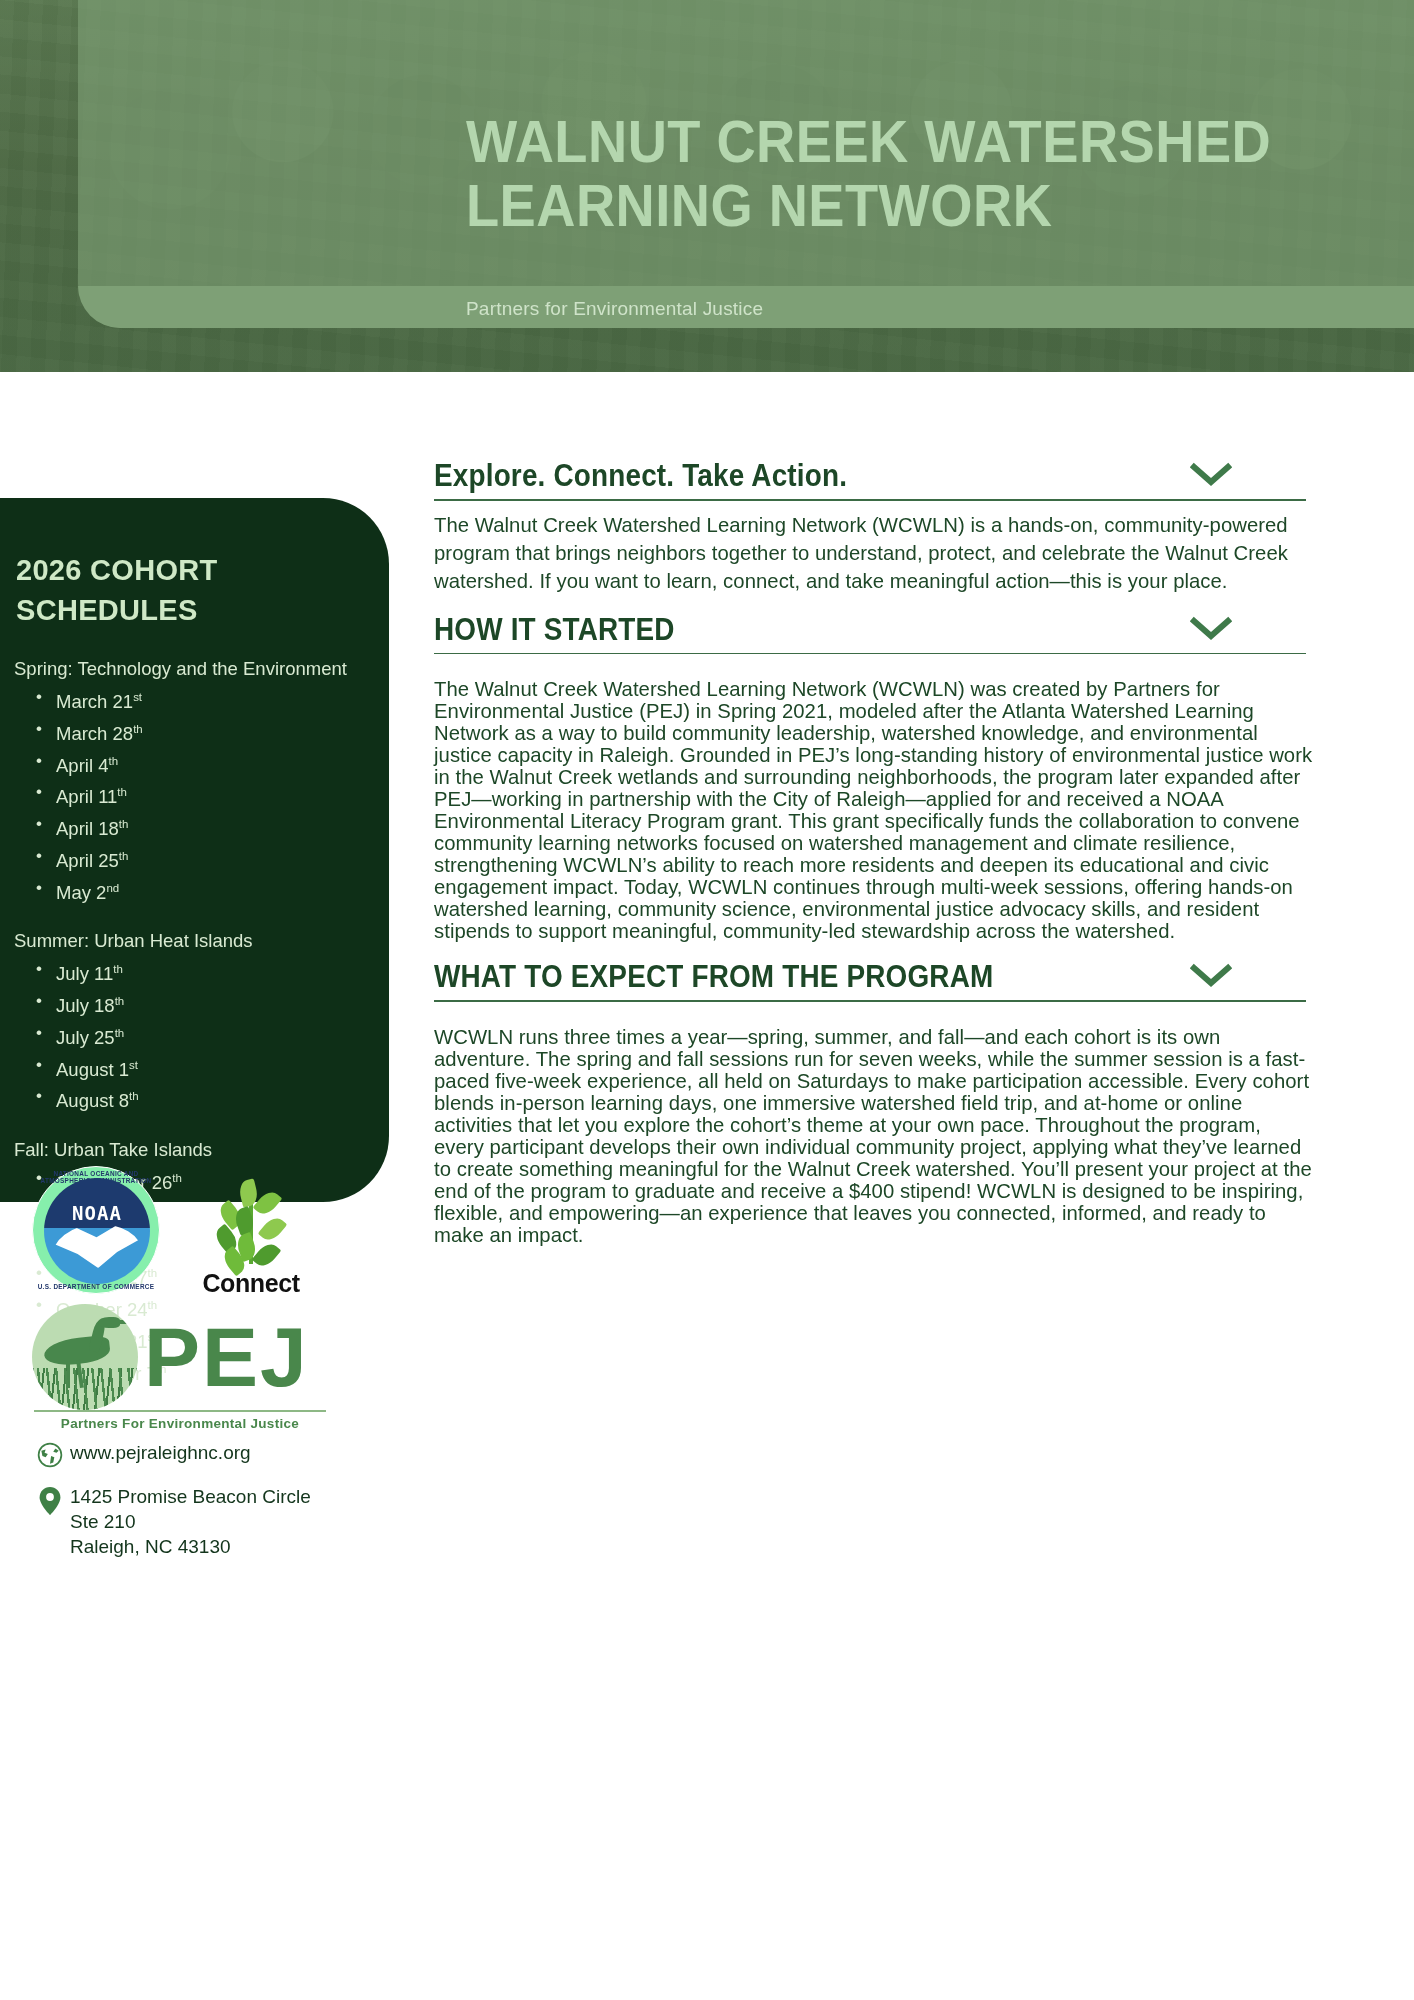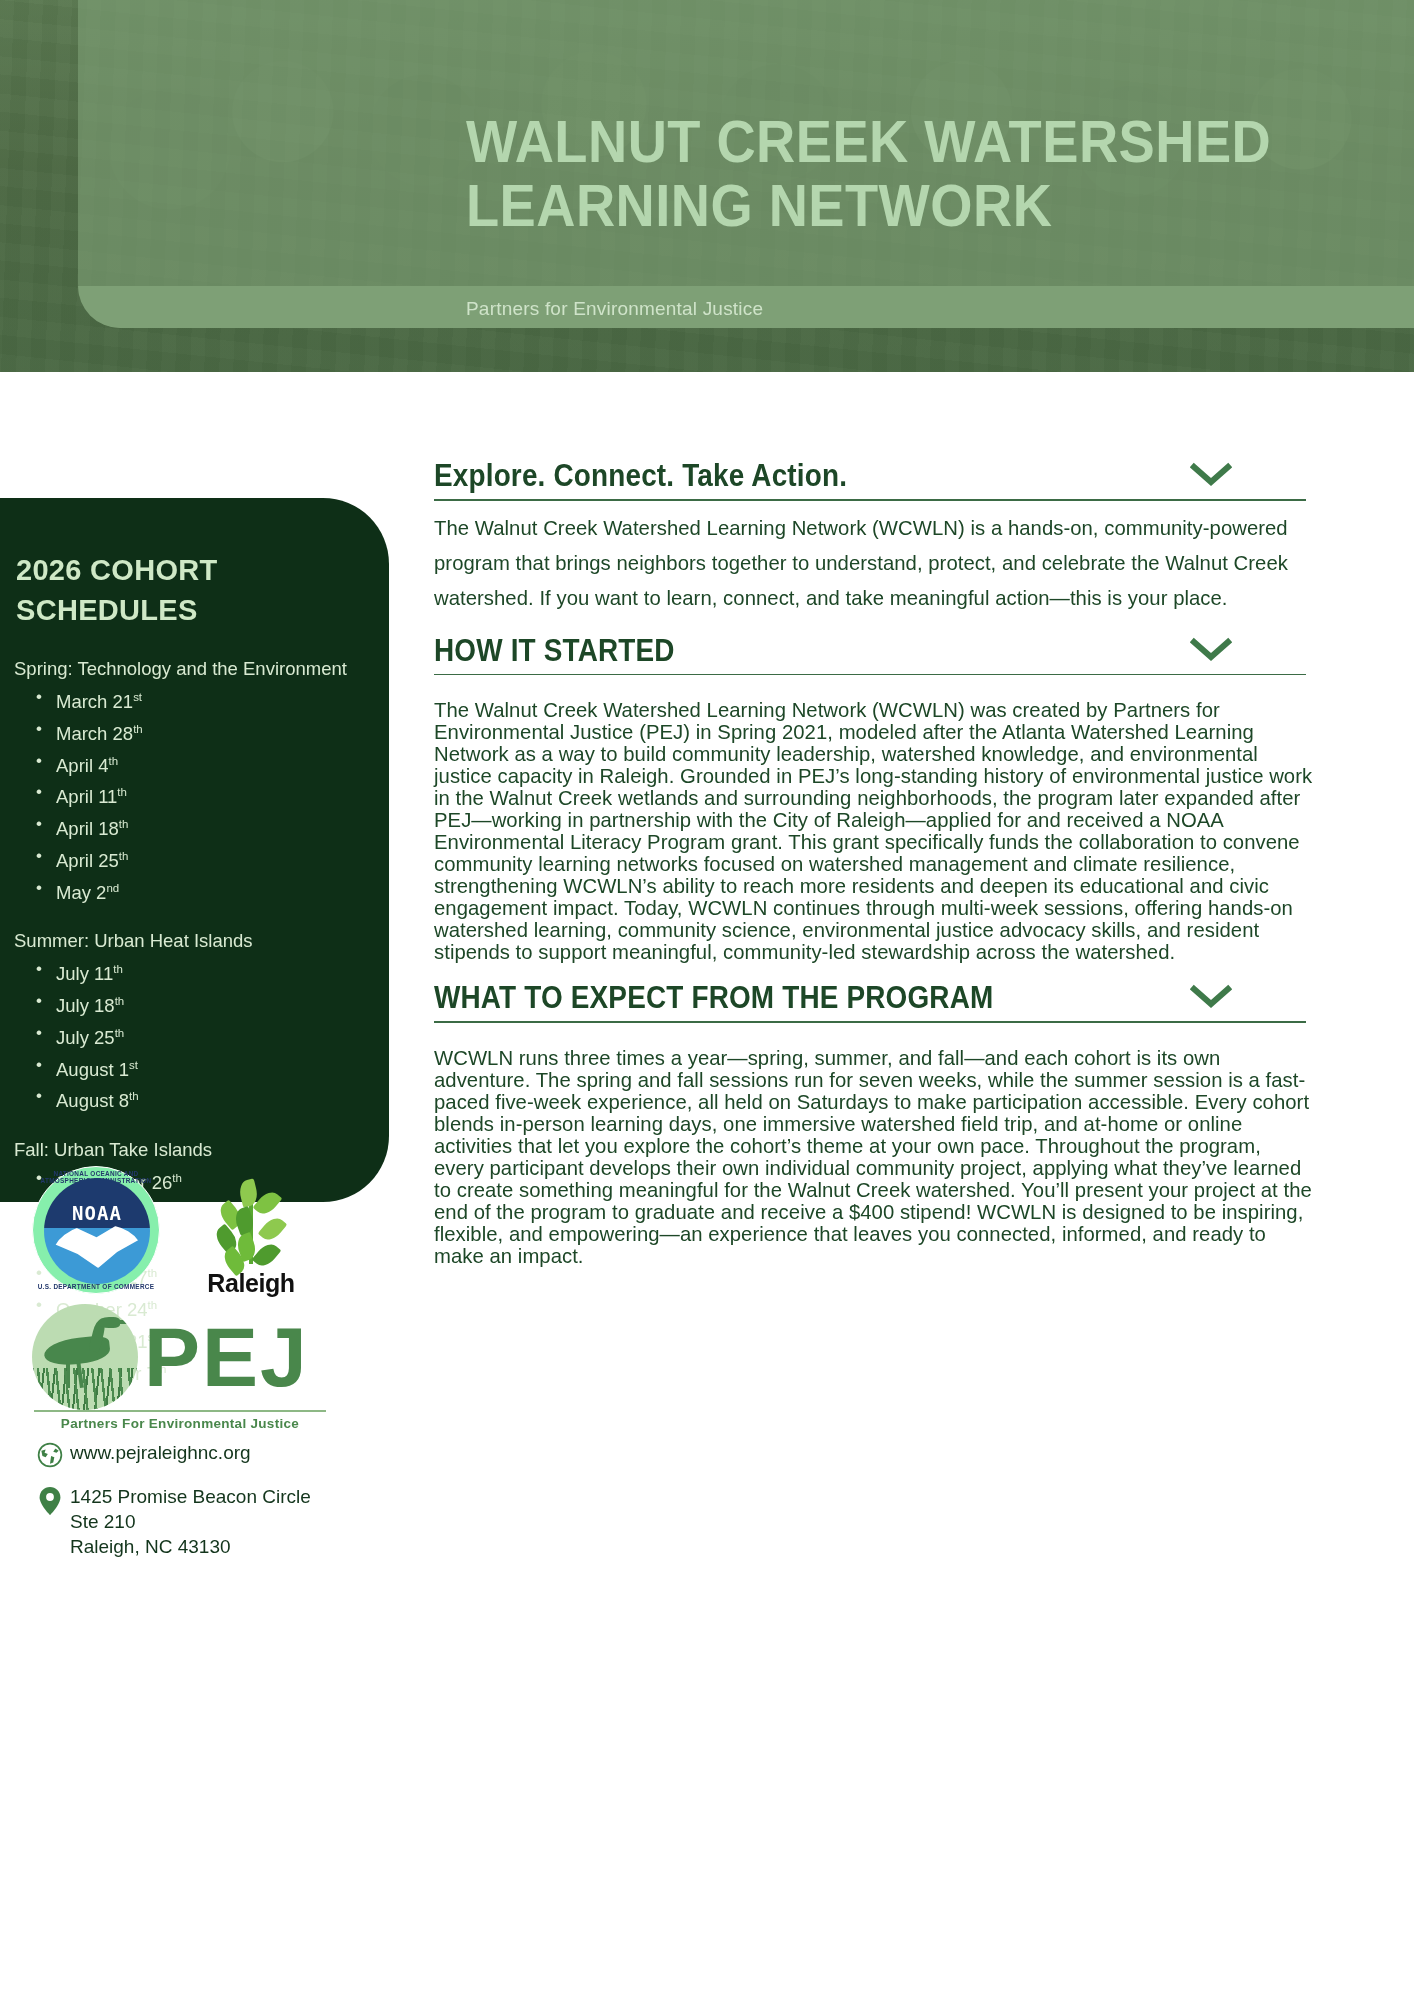--- a/index.html
+++ b/index.html
@@ -346,21 +346,21 @@
   }
   .sec-rule {
     height: 1.6px;
     background: #3b6b45;
     margin-top: 4px;
     margin-bottom: 10px;
     width: 872px;
   }
   .body-text {
     font-size: 20.3px;
-    line-height: 35px;
+    line-height: 28px;
     color: #1d4727;
     letter-spacing: 0.05px;
   }
   .body-text.tight { line-height: 22px; }
   .gap-sm { height: 14px; }
 </style>
 </head>
 <body>
 
 <div class="header">
@@ -429,21 +429,21 @@
     <div class="stem"></div>
     <div class="leaf" style="left:26px;top:34px;background:#7ec242;transform:rotate(-40deg)"></div>
     <div class="leaf" style="left:22px;top:58px;background:#4f9b2e;transform:rotate(-40deg)"></div>
     <div class="leaf" style="left:30px;top:80px;background:#6fbb3a;transform:rotate(-40deg)"></div>
     <div class="leaf" style="left:44px;top:12px;background:#8ec94e;transform:rotate(-14deg)"></div>
     <div class="leaf" style="left:40px;top:40px;background:#4f9b2e;transform:rotate(-20deg)"></div>
     <div class="leaf" style="left:42px;top:66px;background:#6fbb3a;transform:rotate(-20deg)"></div>
     <div class="leaf" style="left:63px;top:22px;background:#7ec242;transform:rotate(40deg)"></div>
     <div class="leaf" style="left:68px;top:48px;background:#8ec94e;transform:rotate(40deg)"></div>
     <div class="leaf" style="left:62px;top:74px;background:#4f9b2e;transform:rotate(40deg)"></div>
-    <div class="raleigh-word">Raleigh</div>
+    <div class="raleigh-word">Connect</div>
   </div>
 
   <div class="pej">
     <div class="pej-circle">
       <div class="heron-body"></div>
       <div class="heron-neck"></div>
       <div class="heron-head"></div>
       <div class="heron-beak"></div>
       <div class="heron-leg1"></div>
       <div class="heron-leg2"></div>

